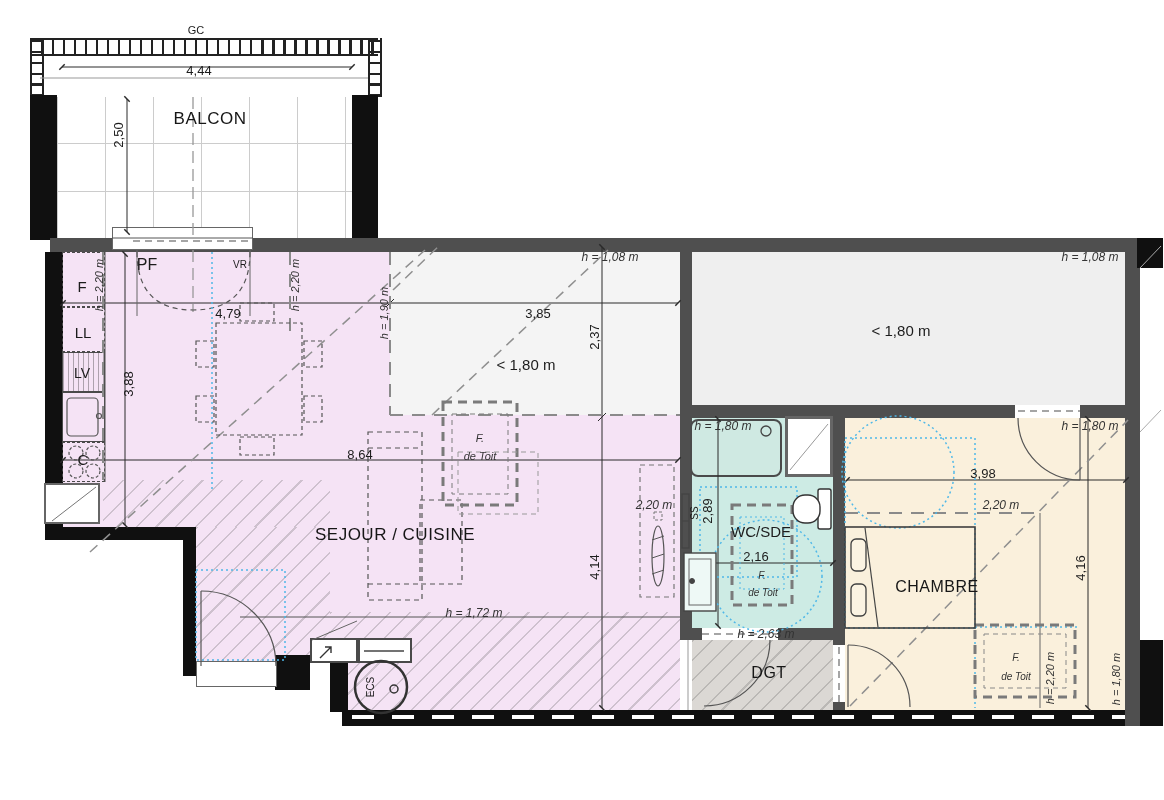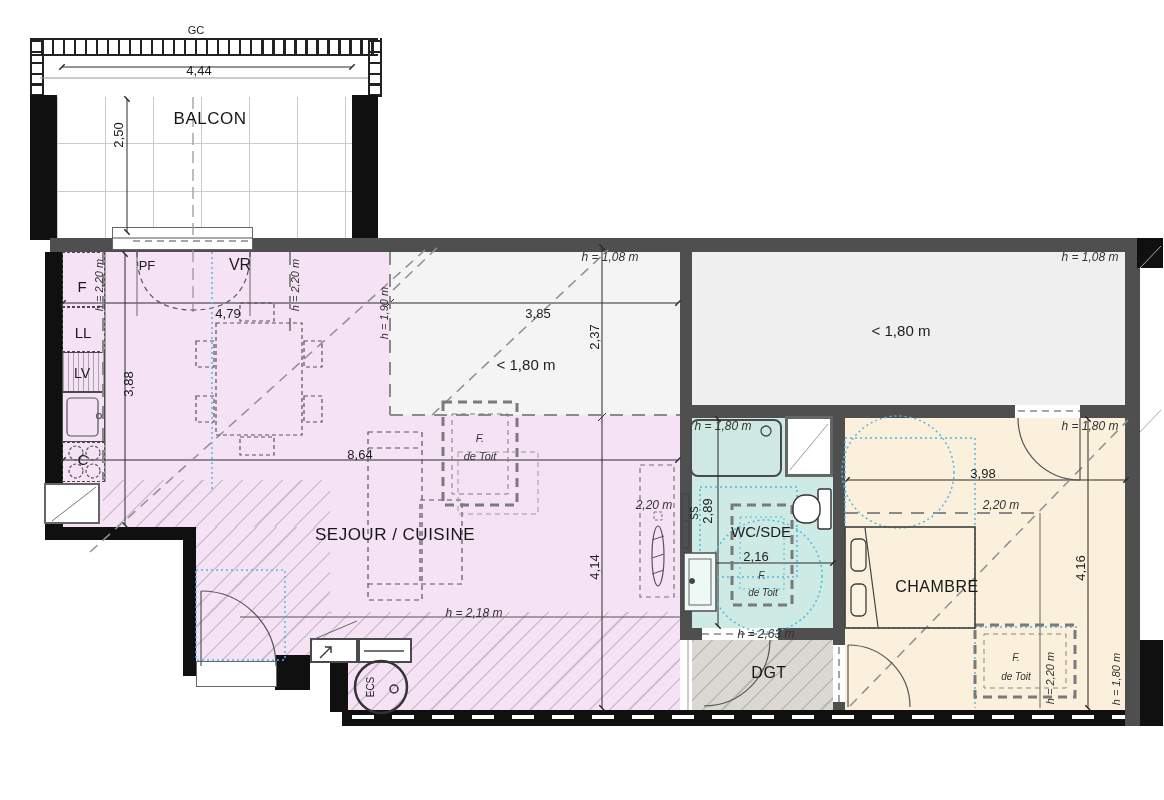--- a/index.html
+++ b/index.html
@@ -259,22 +259,22 @@
     </g>
 
     <path d="M320 658 L331 647 M325 647 L331 647 L331 653" stroke="#333" stroke-width="1.4" fill="none"></path>
   </svg>
 
   <div class="lbl" style="left:196px;top:30px;font-size:11px;">GC</div>
   <div class="lbl" style="left:199px;top:70px;">4,44</div>
   <div class="lbl rot" style="left:118px;top:135px;">2,50</div>
   <div class="lbl big" style="left:210px;top:118px;">BALCON</div>
 
-  <div class="lbl" style="left:147px;top:265px;font-size:13px;">PF</div>
-  <div class="lbl" style="left:240px;top:265px;font-size:16px;">VR</div>
+  <div class="lbl" style="left:147px;top:265px;font-size:16px;">PF</div>
+  <div class="lbl" style="left:240px;top:265px;font-size:10px;">VR</div>
   <div class="lbl it rot" style="left:99px;top:285px;font-size:11px;">h = 2,20 m</div>
   <div class="lbl it rot" style="left:295px;top:285px;font-size:11px;">h = 2,20 m</div>
   <div class="lbl" style="left:228px;top:313px;">4,79</div>
 
   <div class="lbl" style="left:82px;top:286px;font-size:15px;">F</div>
   <div class="lbl" style="left:83px;top:332px;font-size:15px;">LL</div>
   <div class="lbl" style="left:82px;top:373px;font-size:14px;">LV</div>
   <div class="lbl" style="left:83px;top:459px;font-size:15px;">C</div>
   <div class="lbl rot" style="left:128px;top:384px;">3,88</div>
 
@@ -285,21 +285,21 @@
   <div class="lbl it" style="left:610px;top:257px;">h = 1,08 m</div>
   <div class="lbl it" style="left:1090px;top:257px;">h = 1,08 m</div>
   <div class="lbl" style="left:901px;top:330px;font-size:15px;">&lt; 1,80 m</div>
 
   <div class="lbl" style="left:360px;top:454px;">8,64</div>
   <div class="lbl it" style="left:480px;top:438px;font-size:11px;">F.</div>
   <div class="lbl it" style="left:480px;top:456px;font-size:11px;">de Toit</div>
   <div class="lbl big" style="left:395px;top:534px;">SEJOUR / CUISINE</div>
   <div class="lbl rot" style="left:594px;top:567px;">4,14</div>
   <div class="lbl it" style="left:654px;top:505px;">2,20 m</div>
-  <div class="lbl it" style="left:474px;top:613px;">h = 2,18 m</div>
+  <div class="lbl it" style="left:474px;top:613px;">h = 1,72 m</div>
 
   <div class="lbl it" style="left:723px;top:426px;">h = 1,80 m</div>
   <div class="lbl rot" style="left:695px;top:513px;font-size:10px;">SS</div>
   <div class="lbl rot" style="left:707px;top:511px;">2,89</div>
   <div class="lbl" style="left:761px;top:531px;font-size:15px;">WC/SDE</div>
   <div class="lbl" style="left:756px;top:556px;">2,16</div>
   <div class="lbl it" style="left:762px;top:576px;font-size:10px;">F.</div>
   <div class="lbl it" style="left:763px;top:593px;font-size:10px;">de Toit</div>
   <div class="lbl it" style="left:742px;top:634px;padding-left:48px;">h = 2,63 m</div>
   <div class="lbl big" style="left:769px;top:673px;font-size:16px;">DGT</div>

